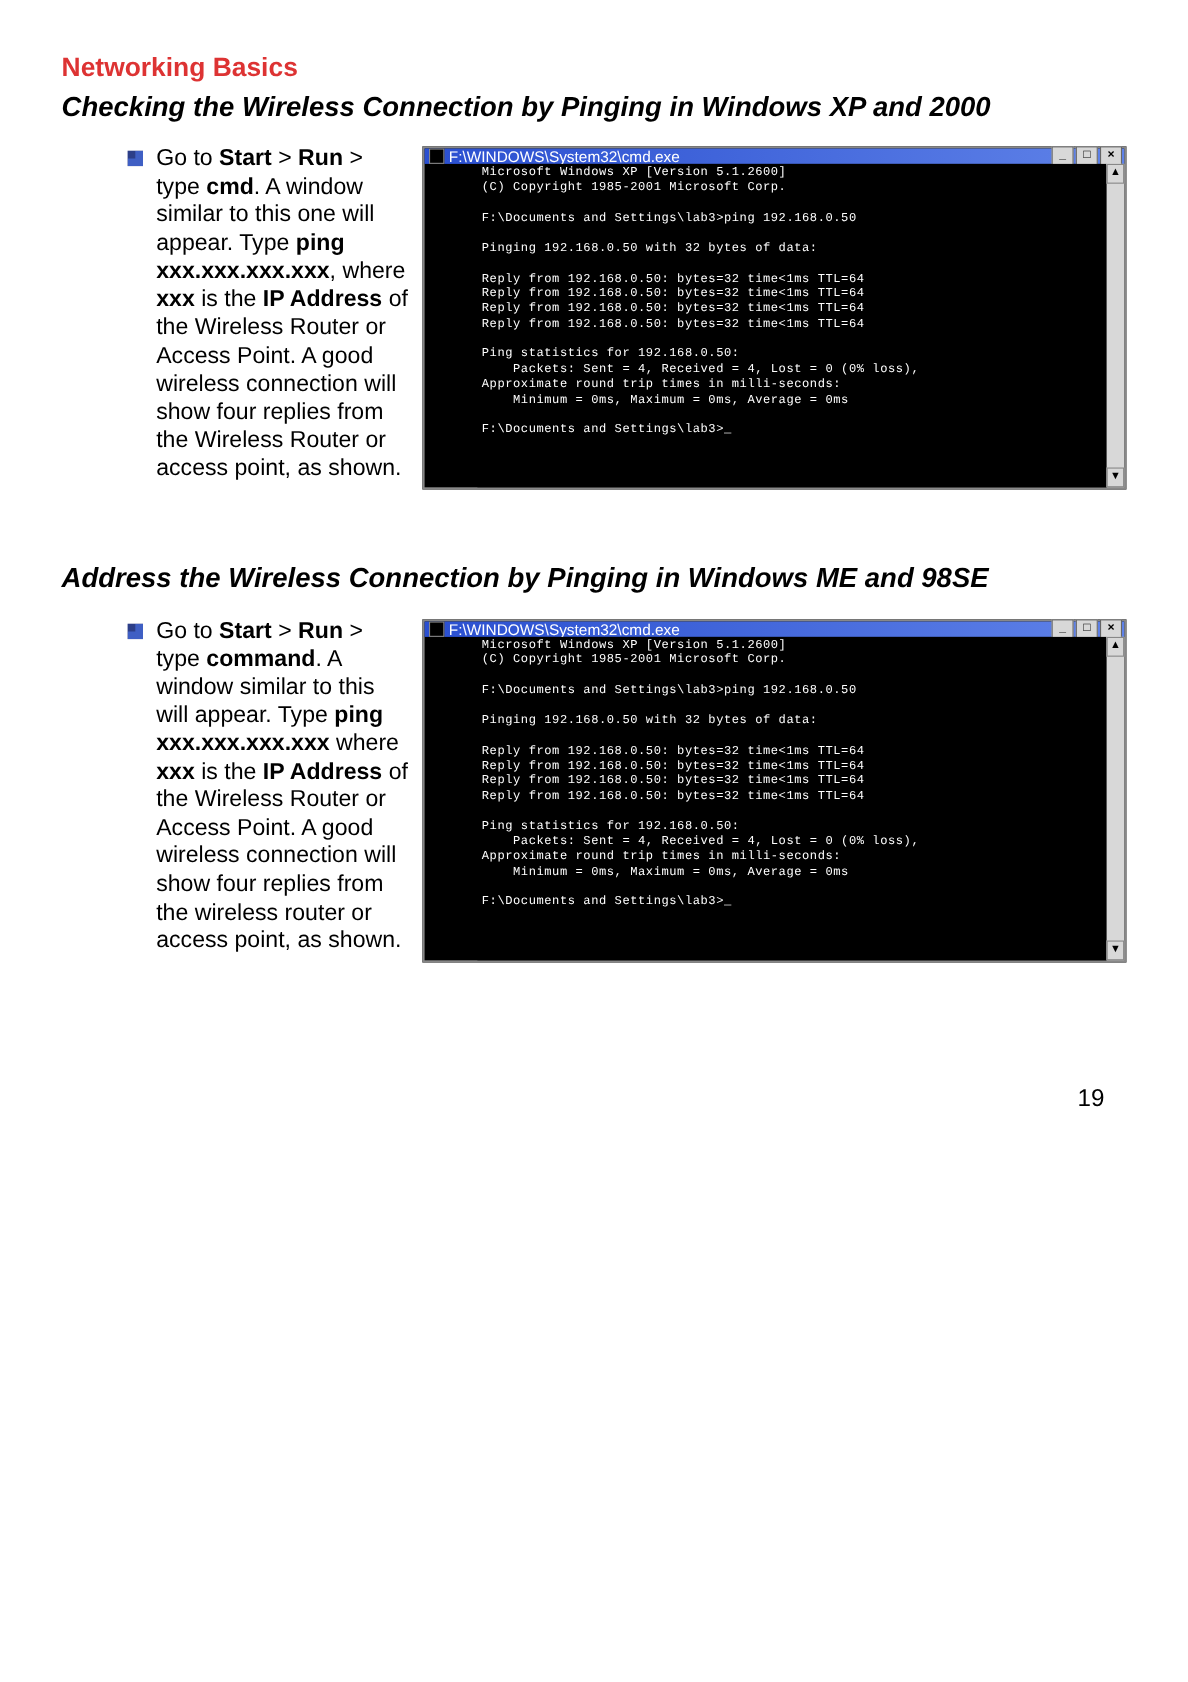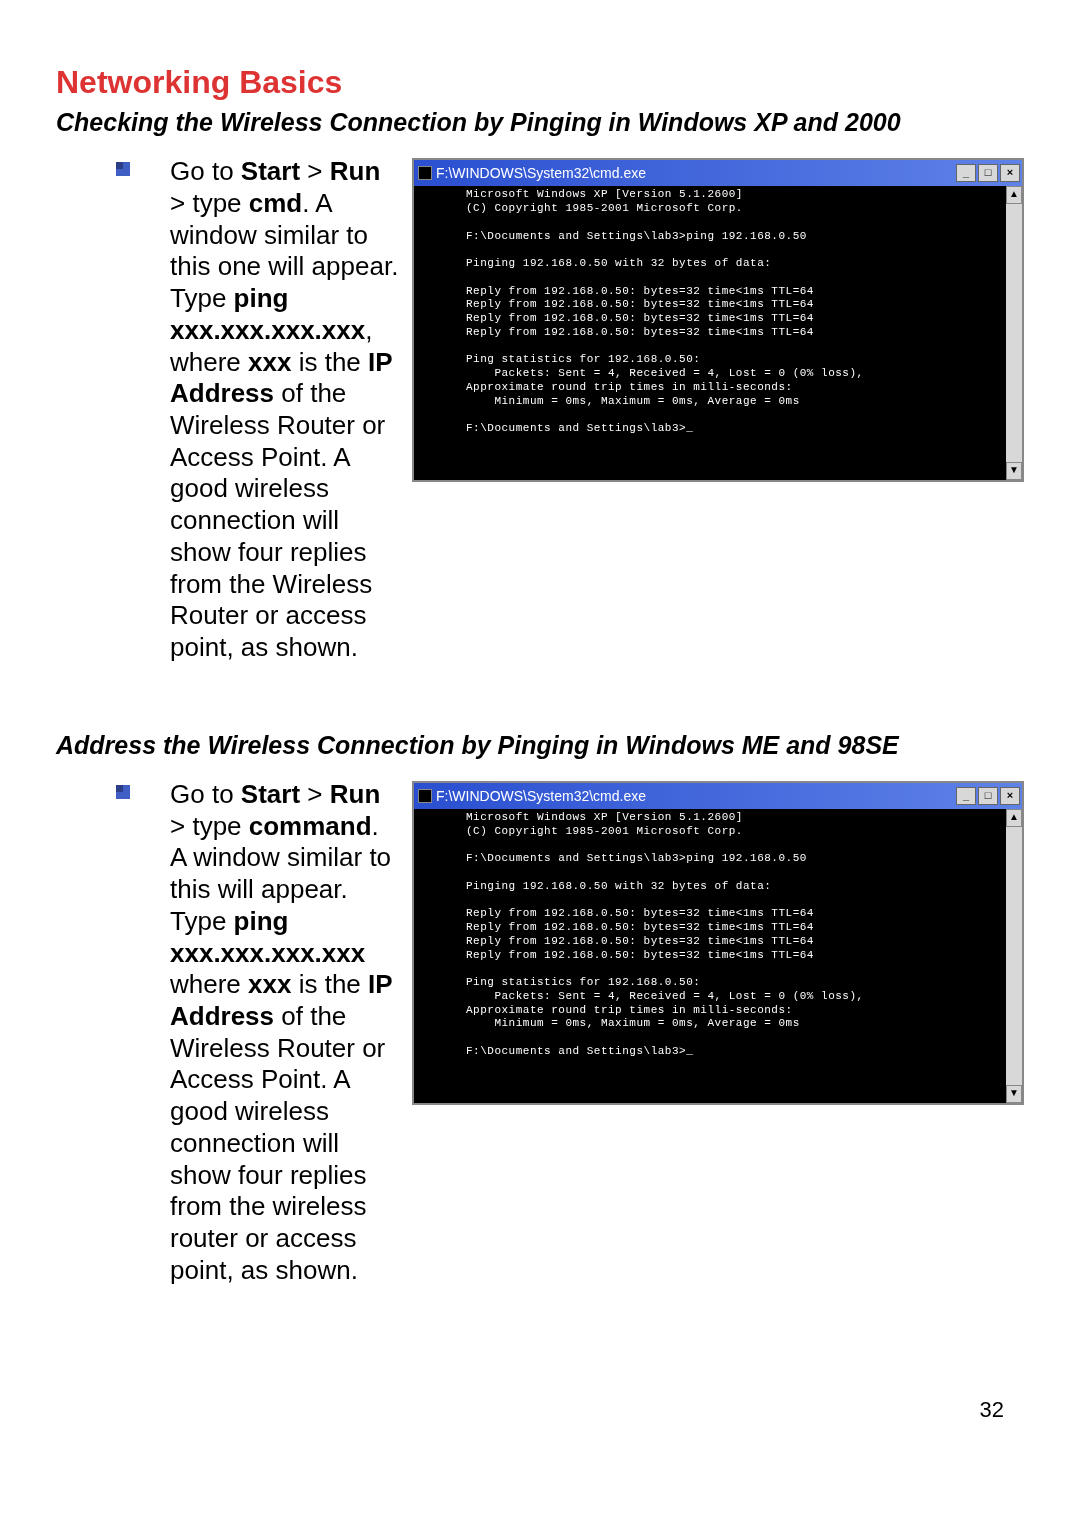--- a/index.html
+++ b/index.html
@@ -6,22 +6,22 @@
     margin: 0;
     padding: 48px 56px;
     width: 1080px;
     box-sizing: border-box;
     font-family: Arial, Helvetica, sans-serif;
     background: #fff;
     color: #000;
   }
   h1.section {
     color: #d33;
-    font-size: 32px;
-    margin: 16px 0 6px 0;
+    font-size: 24px;
+    margin: 0 0 6px 0;
     font-weight: bold;
   }
   h2.subsection {
     font-style: italic;
     font-weight: bold;
     font-size: 25px;
     margin: 4px 0 18px 0;
     line-height: 1.25;
   }
   .row {
@@ -34,36 +34,35 @@
     width: 14px;
     height: 14px;
     margin-top: 6px;
     position: relative;
     flex: 0 0 14px;
     background: #2c3e88;
     box-shadow: inset -7px -7px 0 #3f5fc4;
   }
   .desc {
     width: 230px;
-    font-size: 26px;
+    font-size: 21px;
     line-height: 1.22;
     flex: 0 0 230px;
-    margin-left: 28px;
   }
   .cmdwin {
     flex: 1;
     border: 2px solid #888;
     background: #000;
     margin-top: 2px;
   }
   .titlebar {
     background: linear-gradient(to right, #2a4fd0, #5f82e8);
     color: #fff;
     font-size: 14px;
-    height: 26px;
+    height: 14px;
     display: flex;
     align-items: center;
     justify-content: space-between;
     padding: 0 2px 0 4px;
     font-family: Tahoma, Arial, sans-serif;
   }
   .titlebar .left {
     display: flex;
     align-items: center;
     gap: 4px;
@@ -224,13 +223,13 @@
 F:\Documents and Settings\lab3&gt;_</div>
       <div class="scrollbar">
         <div class="arrow">▲</div>
         <div class="track"></div>
         <div class="arrow">▼</div>
       </div>
     </div>
   </div>
 </div>
 
-<div class="pagenum">32</div>
+<div class="pagenum">19</div>
 
 </body></html>

